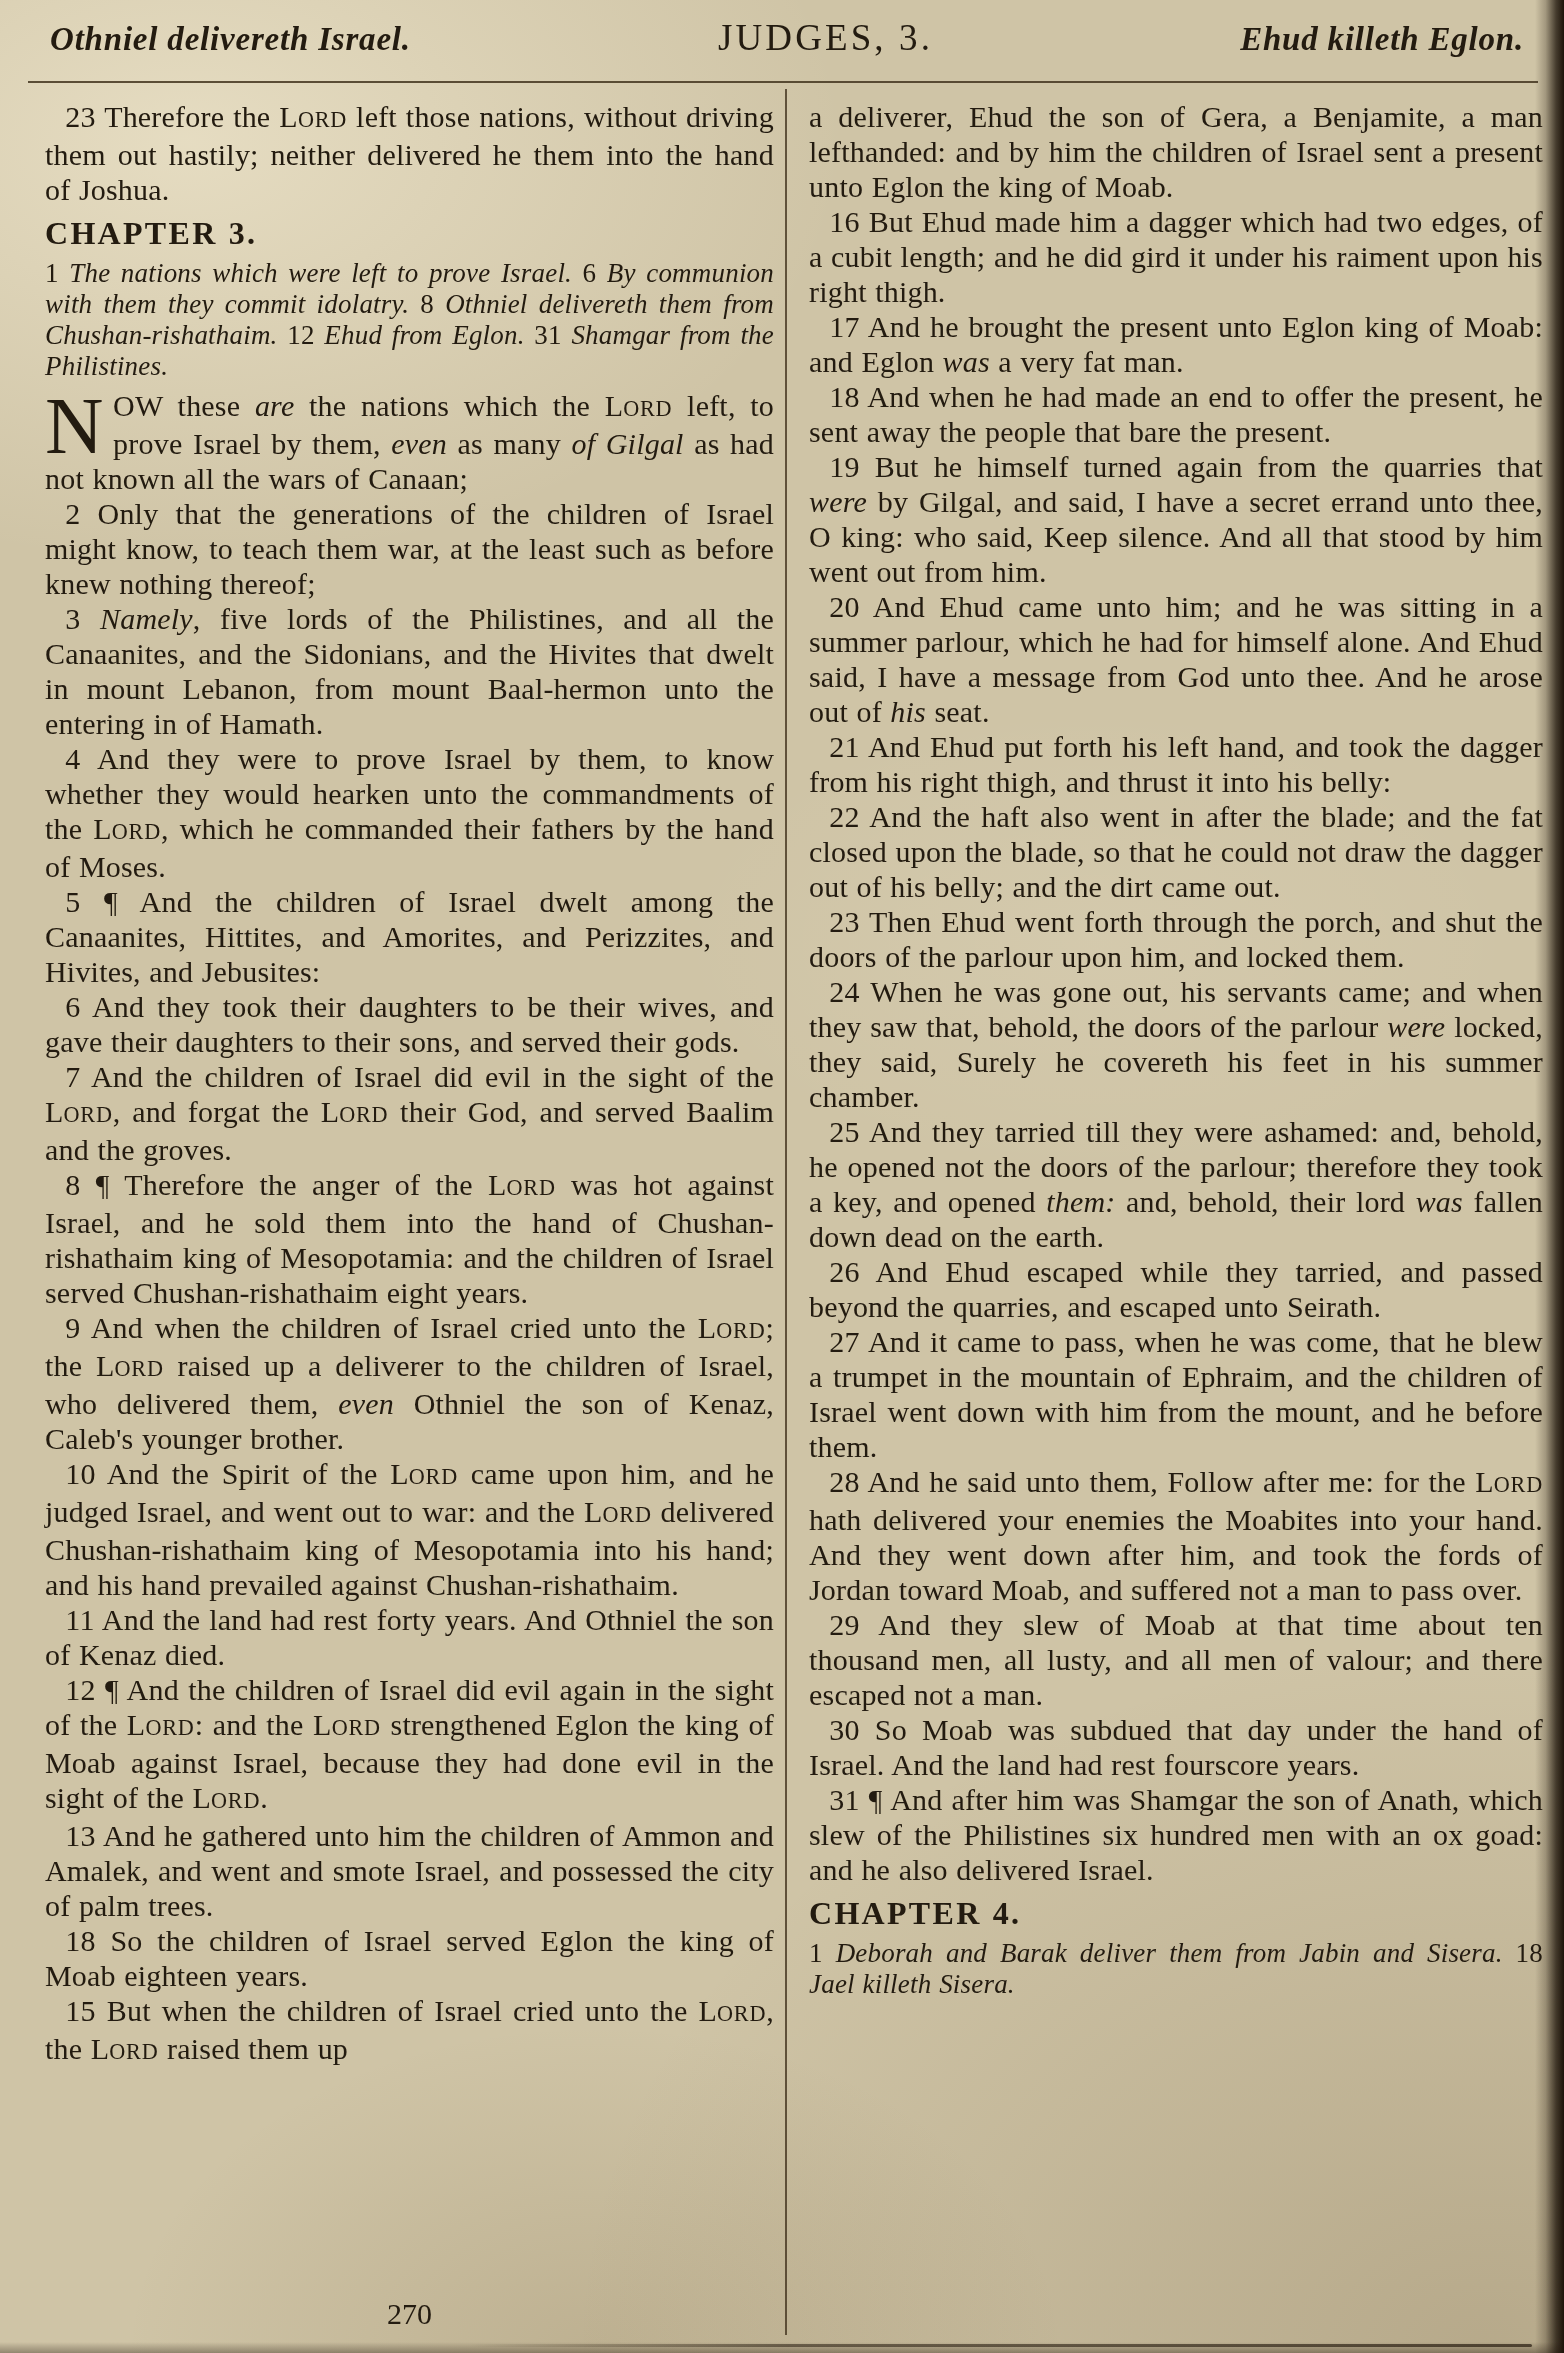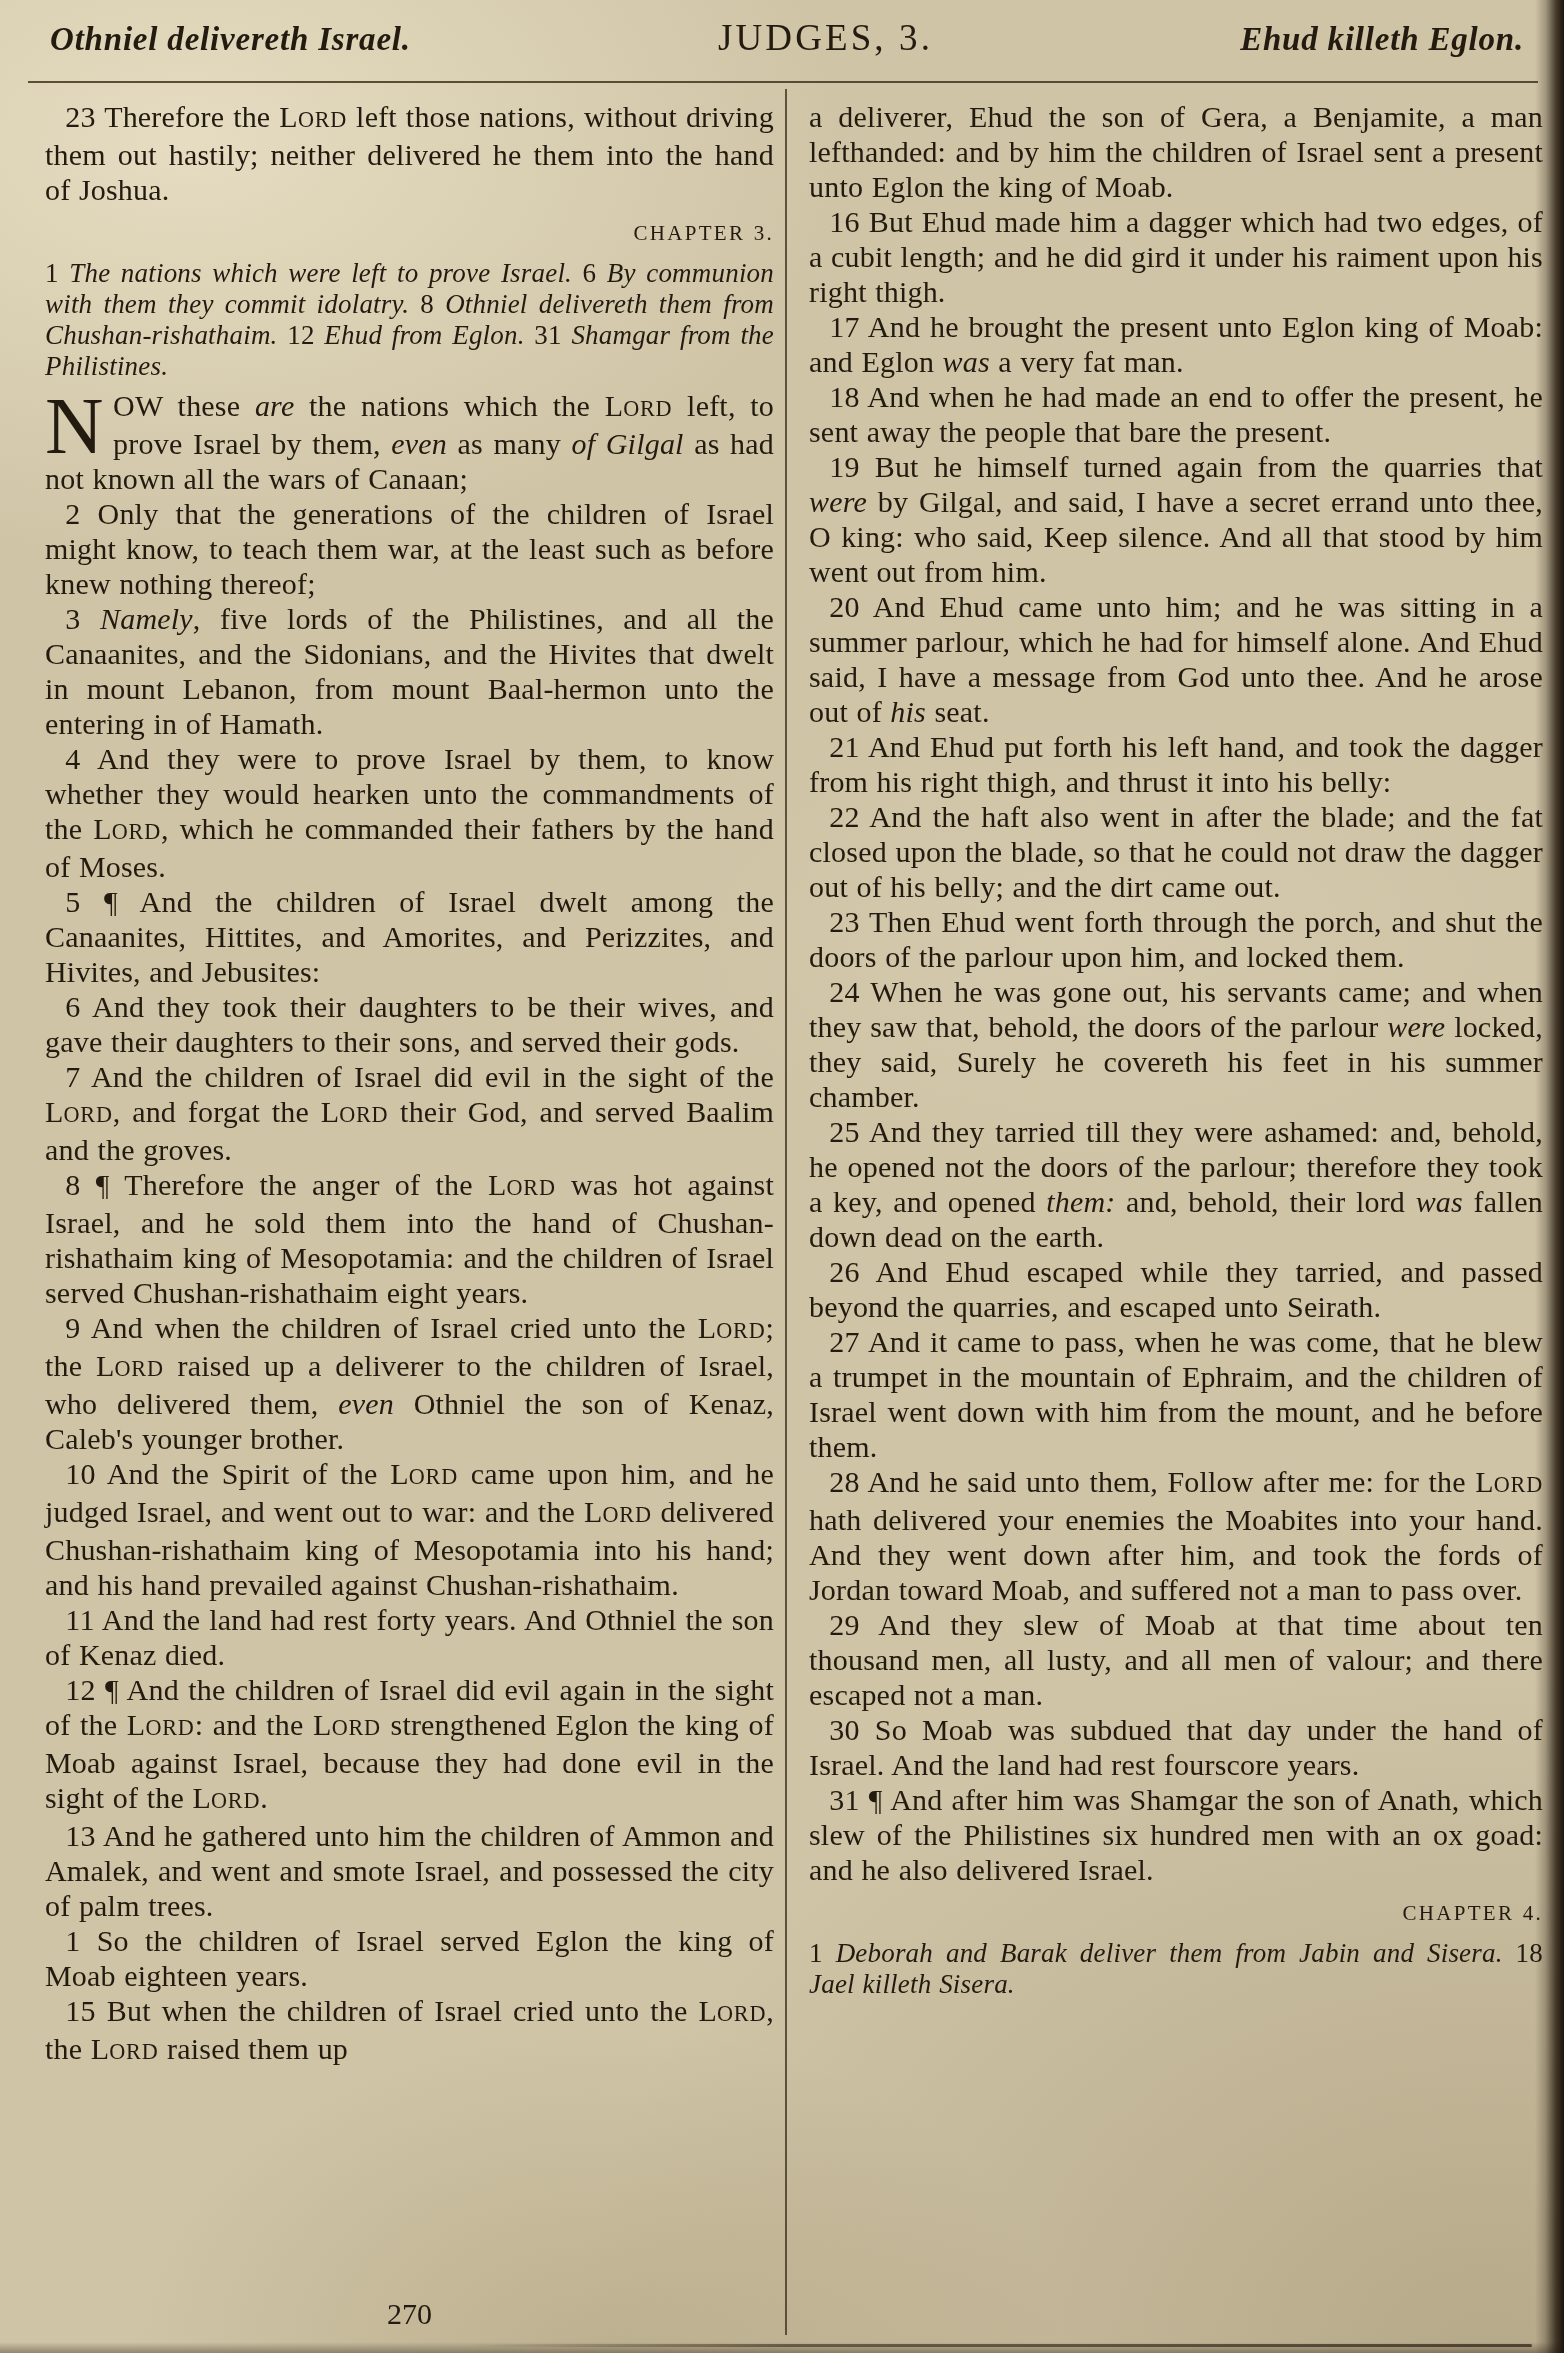--- a/index.html
+++ b/index.html
@@ -25,21 +25,21 @@
   }
   .hdr-left, .hdr-right { font-style: italic; font-weight: bold; font-size: 33px; letter-spacing: 0.8px; white-space: nowrap; }
   .hdr-center { font-size: 37px; letter-spacing: 3.1px; white-space: nowrap; }
   .header-rule { position: absolute; top: 81px; left: 28px; right: 27px; height: 1.6px; background: #43351f; opacity: 0.85; }
   .divider { position: absolute; top: 89px; bottom: 19px; left: 785px; width: 1.6px; background: #43351f; opacity: 0.8; }
   .col { position: absolute; top: 99px; font-size: 30px; line-height: 35px; text-align: justify; word-spacing: 0.8px; letter-spacing: 0.2px; }
   .col.left  { left: 45px;  width: 729px; }
   .col.right { left: 809px; width: 734px; }
   p.par { margin: 0; text-indent: 20.3px; }
   p.cont, p.dropcap-par { text-indent: 0; }
-  h2.heading { margin: 9.4px 0 6.3px; font-size: 21px; font-weight: normal; text-align: right; letter-spacing: 2.3px; text-indent: 0; }
+  h2.heading { margin: 9.4px 0 6.3px; font-size: 32px; font-weight: bold; text-align: left; letter-spacing: 2.3px; text-indent: 0; }
   p.summary { font-size: 27px; line-height: 31px; text-indent: 0; margin: 1.6px 0 6.3px; }
   .dropcap { float: left; font-size: 81px; line-height: 66px; padding: 4.7px 9.4px 0 0; }
   .sc { font-size: 0.74em; letter-spacing: 0.8px; }
   em { letter-spacing: 0.2px; }
   .page-number { position: absolute; left: 45px; width: 729px; top: 2297px; text-align: center; font-size: 30px; }
   .edge-right {
     position: absolute; top: 0; right: 0; width: 30px; height: 100%;
     background: linear-gradient(to right, rgba(30,19,8,0) 0%, rgba(30,19,8,0.25) 35%, rgba(24,15,6,0.75) 70%, #170e05 100%);
   }
   .edge-bottom {
@@ -74,21 +74,21 @@
       <p class="par verse">4 And they were to prove Israel by them, to know whether they would hearken unto the commandments of the L<span class="sc">ORD</span>, which he commanded their fathers by the hand of Moses.</p>
       <p class="par verse">5 ¶ And the children of Israel dwelt among the Canaanites, Hittites, and Amorites, and Perizzites, and Hivites, and Jebusites:</p>
       <p class="par verse">6 And they took their daughters to be their wives, and gave their daughters to their sons, and served their gods.</p>
       <p class="par verse">7 And the children of Israel did evil in the sight of the L<span class="sc">ORD</span>, and forgat the L<span class="sc">ORD</span> their God, and served Baalim and the groves.</p>
       <p class="par verse">8 ¶ Therefore the anger of the L<span class="sc">ORD</span> was hot against Israel, and he sold them into the hand of Chushan-rishathaim king of Mesopotamia: and the children of Israel served Chushan-rishathaim eight years.</p>
       <p class="par verse">9 And when the children of Israel cried unto the L<span class="sc">ORD</span>; the L<span class="sc">ORD</span> raised up a deliverer to the children of Israel, who delivered them, <em>even</em> Othniel the son of Kenaz, Caleb's younger brother.</p>
       <p class="par verse">10 And the Spirit of the L<span class="sc">ORD</span> came upon him, and he judged Israel, and went out to war: and the L<span class="sc">ORD</span> delivered Chushan-rishathaim king of Mesopotamia into his hand; and his hand prevailed against Chushan-rishathaim.</p>
       <p class="par verse">11 And the land had rest forty years. And Othniel the son of Kenaz died.</p>
       <p class="par verse">12 ¶ And the children of Israel did evil again in the sight of the L<span class="sc">ORD</span>: and the L<span class="sc">ORD</span> strengthened Eglon the king of Moab against Israel, because they had done evil in the sight of the L<span class="sc">ORD</span>.</p>
       <p class="par verse">13 And he gathered unto him the children of Ammon and Amalek, and went and smote Israel, and possessed the city of palm trees.</p>
-      <p class="par verse">1 So the children of Israel served Eglon the king of Moab eighteen years.</p>
+      <p class="par verse">18 So the children of Israel served Eglon the king of Moab eighteen years.</p>
       <p class="par verse">15 But when the children of Israel cried unto the L<span class="sc">ORD</span>, the L<span class="sc">ORD</span> raised them up</p>
     </div>
 
   <div class="divider"></div>
 
   <div class="col right" id="right-col">
       <p class="par cont">a deliverer, Ehud the son of Gera, a Benjamite, a man lefthanded: and by him the children of Israel sent a present unto Eglon the king of Moab.</p>
       <p class="par verse">16 But Ehud made him a dagger which had two edges, of a cubit length; and he did gird it under his raiment upon his right thigh.</p>
       <p class="par verse">17 And he brought the present unto Eglon king of Moab: and Eglon <em>was</em> a very fat man.</p>
       <p class="par verse">18 And when he had made an end to offer the present, he sent away the people that bare the present.</p>

